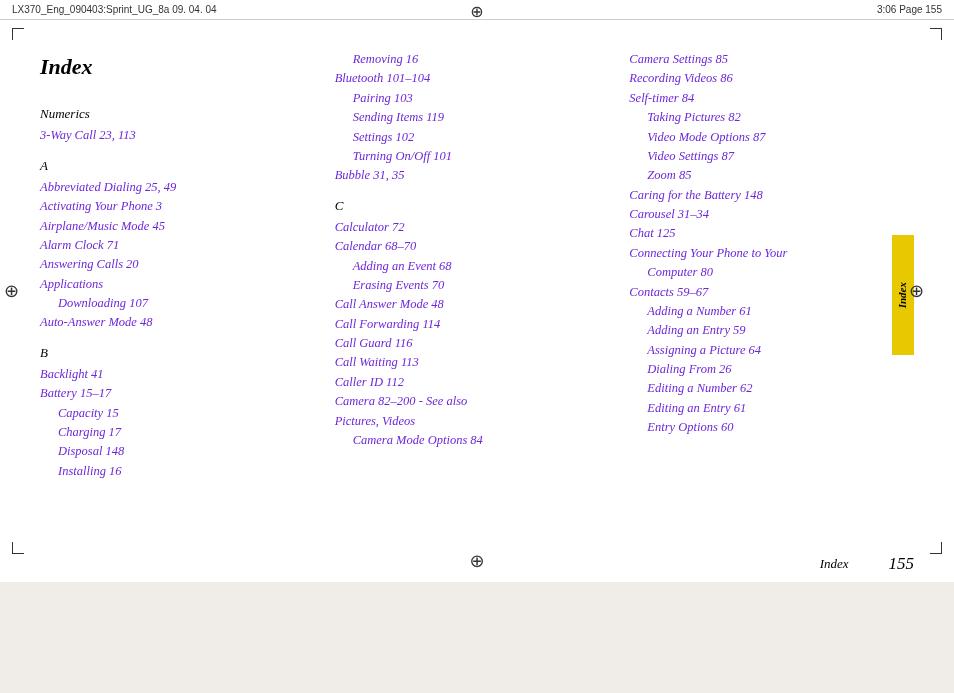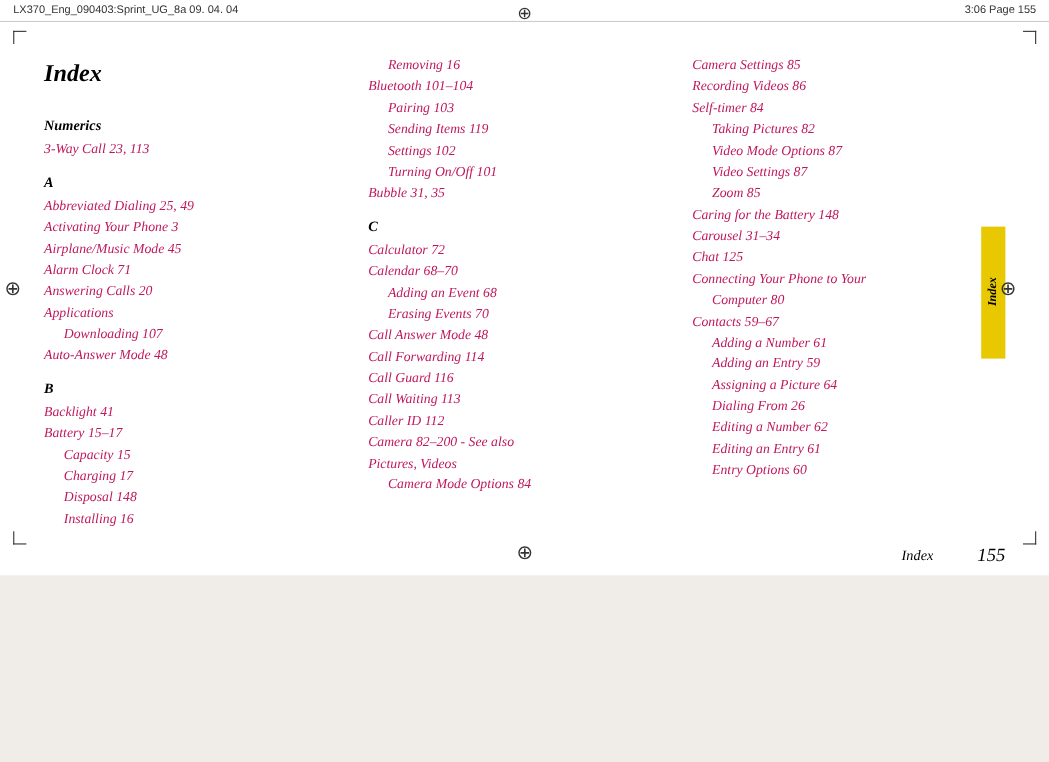--- a/index.html
+++ b/index.html
@@ -8,21 +8,21 @@
       width: 954px;
       height: 693px;
       background: #f0ede8;
       font-family: 'Times New Roman', Times, serif;
       overflow: hidden;
       position: relative;
     }
 
     .page {
       width: 954px;
-      height: 523px;
+      height: 582px;
       background: #fff;
       position: relative;
       display: flex;
       flex-direction: column;
     }
 
     
     .header-bar {
       width: 100%;
       border-bottom: 1px solid #ccc;
@@ -79,31 +79,31 @@
     
     .index-title {
       font-size: 22px;
       font-weight: bold;
       font-style: italic;
       margin-bottom: 20px;
     }
 
     
     .section-header {
-      font-weight: bold;
+      font-weight: normal;
       font-style: italic;
       font-size: 13px;
       margin-top: 10px;
       margin-bottom: 2px;
     }
 
     
     .entry {
       font-style: italic;
-      color: #be185d;
+      color: #6d28d9;
       display: block;
       font-size: 12.5px;
       line-height: 1.55;
     }
 
     .entry.indent {
       padding-left: 18px;
     }
 
     

